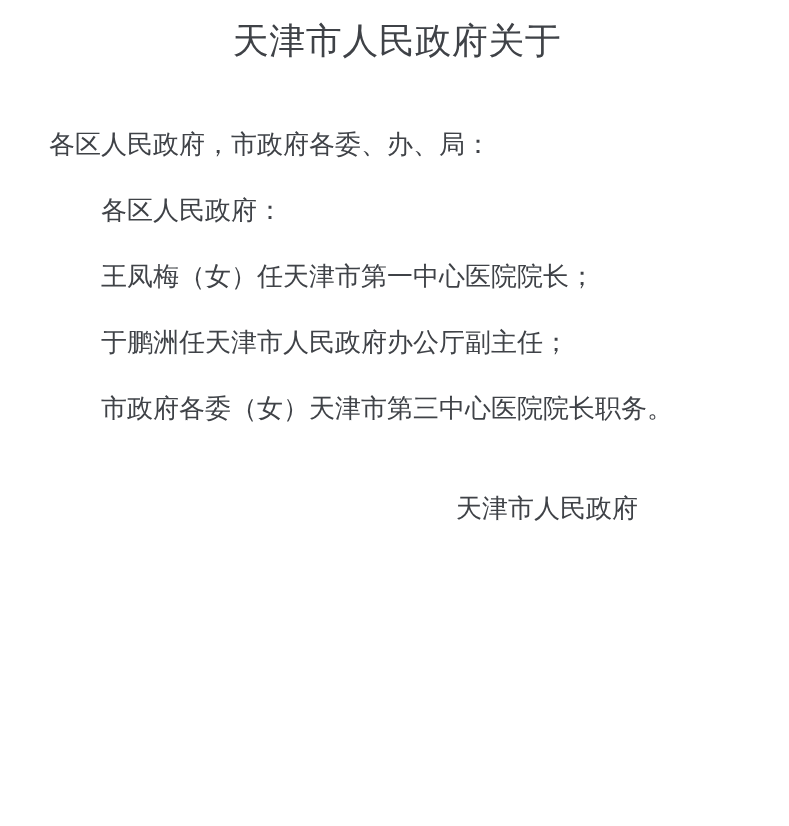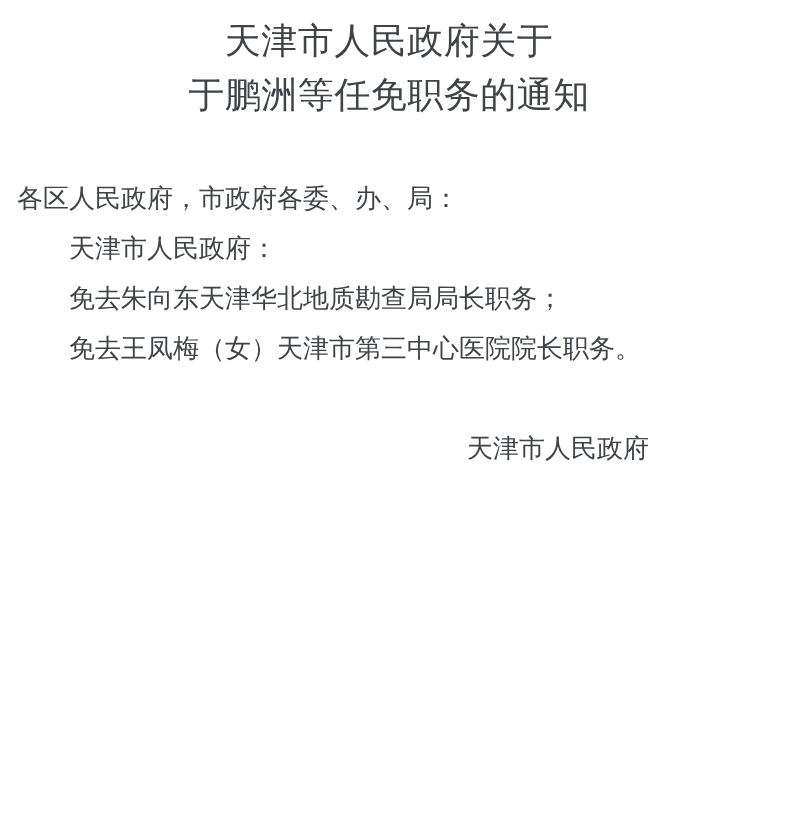--- a/index.html
+++ b/index.html
@@ -5,73 +5,73 @@
   html, body {
     margin: 0;
     padding: 0;
     background: #ffffff;
   }
   .page {
     position: relative;
     width: 778px;
     height: 826px;
     box-sizing: border-box;
-    padding: 14px 17px 0 17px;
+    padding: 14px 17px 0 33px;
     overflow: hidden;
     background: #ffffff;
     color: #3f4247;
     font-family: "DejaVu Sans", "Liberation Sans", sans-serif;
   }
   .doc-title {
     margin: 0 0 51px 0;
     font-size: 36px;
     line-height: 54px;
     font-weight: 400;
     text-align: center;
     letter-spacing: 0.5px;
   }
   .doc-title span {
     display: block;
   }
   .doc-body p {
-    margin: 0;
+    margin: 16px;
     font-size: 26px;
     line-height: 50px;
     font-weight: 400;
     text-align: left;
   }
   .doc-body p.indent {
     text-indent: 2em;
   }
   .sign-block {
     margin-top: 50px;
     padding-right: 112px;
     text-align: right;
   }
   .sign-block p {
-    margin: 0;
+    margin: 11px;
     font-size: 26px;
     line-height: 50px;
   }
 </style>
 </head>
 <body>
 
 <div class="page">
 
   <h1 class="doc-title">
     <span>天津市人民政府关于</span>
-    <span>于鹏洲等任免职务的通知</span>
   </h1>
 
   <div class="doc-body">
 
   <p>各区人民政府，市政府各委、办、局：</p>
-      <p class="indent">天津市人民政府：</p>
-      <p class="indent">免去朱向东天津华北地质勘查局局长职务；</p>
-      <p class="indent">免去王凤梅（女）天津市第三中心医院院长职务。</p>
+      <p class="indent">各区人民政府：</p>
+      <p class="indent">王凤梅（女）任天津市第一中心医院院长；</p>
+      <p class="indent">于鹏洲任天津市人民政府办公厅副主任；</p>
+      <p class="indent">市政府各委（女）天津市第三中心医院院长职务。</p>
     </div>
 
   <div class="sign-block">
     <p>天津市人民政府</p>
   </div>
 
 </div>
 
 </body></html>

